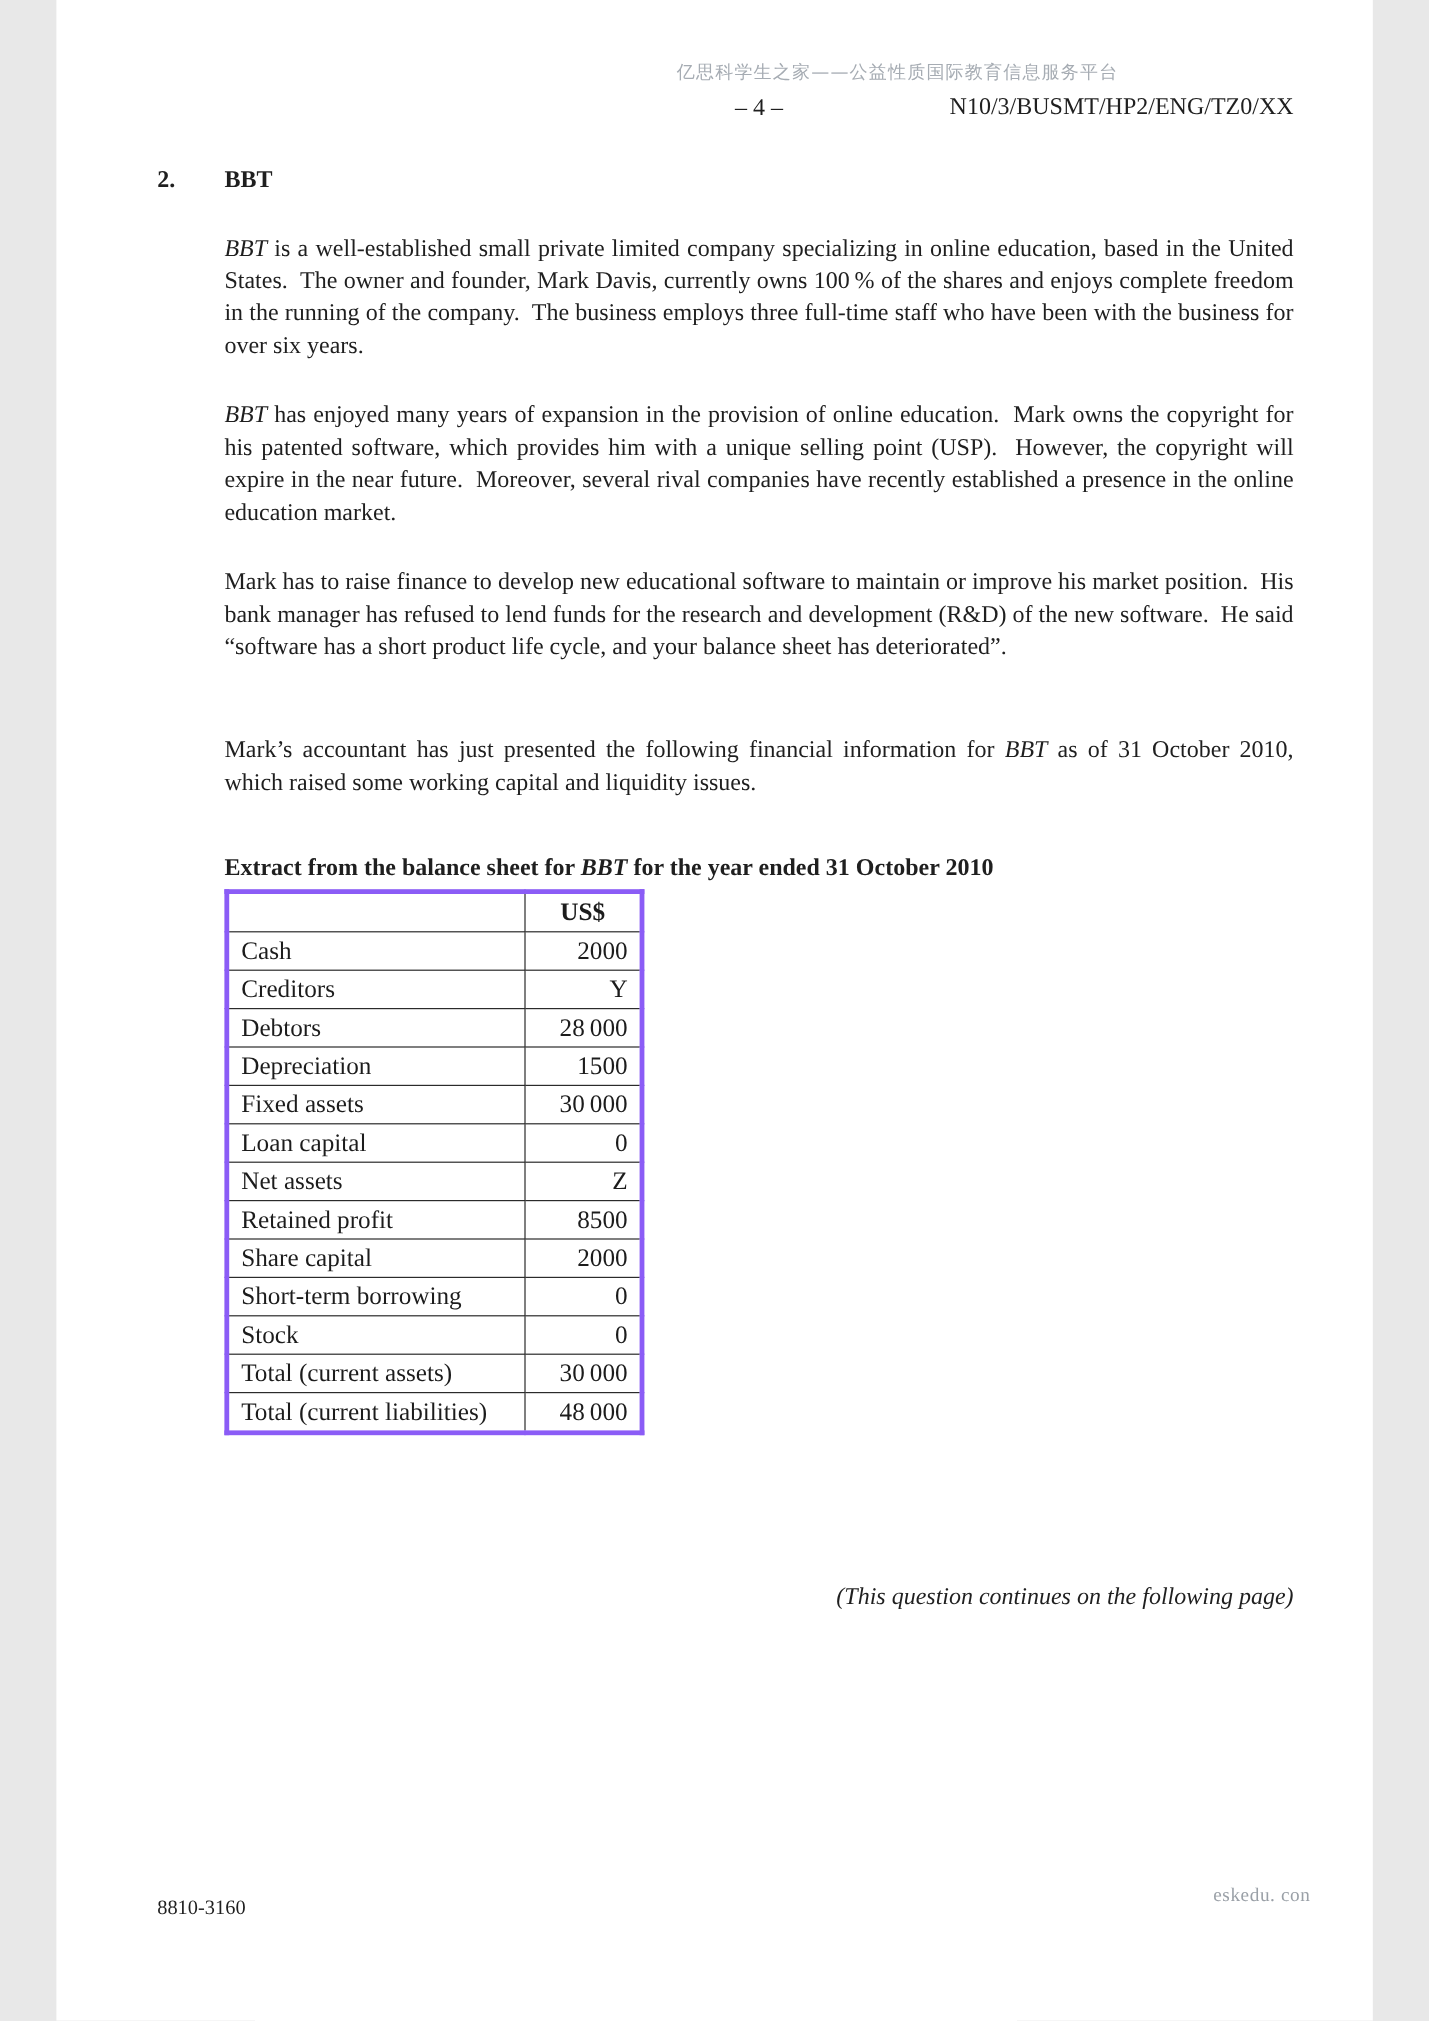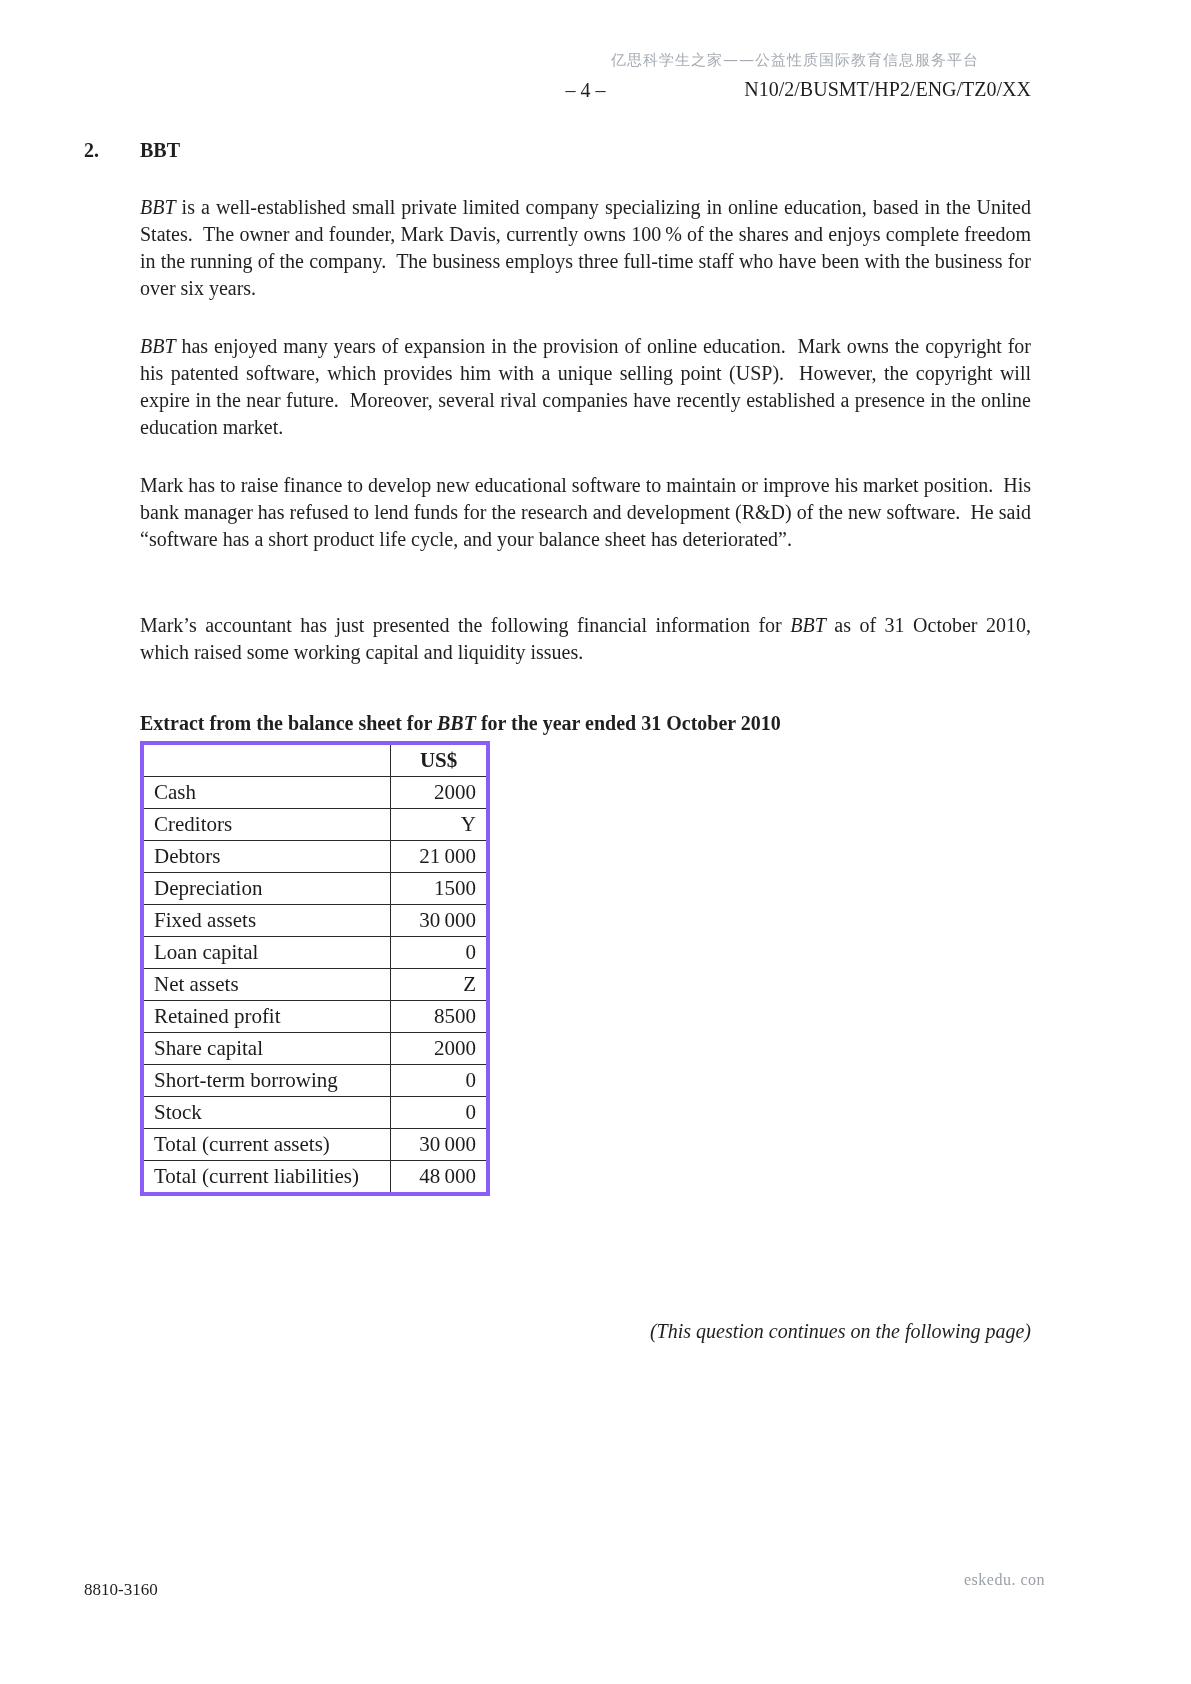--- a/index.html
+++ b/index.html
@@ -1,18 +1,18 @@
 <!DOCTYPE html>
 <html><head>
 <meta charset="utf-8">
 <style>
   html,body { margin:0; padding:0; background:#e8e8e8; }
   .page {
     position:relative;
-    width:1191px; height:1684px;
+    width:1097px; height:1684px;
     margin:0 auto;
     background:#ffffff;
     color:#1f1f1f;
     font-family:"Liberation Serif","DejaVu Serif",serif;
     overflow:hidden;
   }
   .it { font-style:italic; }
   .bd { font-weight:bold;text-align:center; }
 
   .cn-watermark {
@@ -87,21 +87,21 @@
 </style>
 </head>
 <body>
 
 <div class="page">
 
   <div class="cn-watermark">亿思科学生之家——公益性质国际教育信息服务平台</div>
 
   <div class="header-band">
     <div class="page-number">– 4 –</div>
-    <div class="doc-code">N10/2/BUSMT/HP2/ENG/TZ0/XX</div>
+    <div class="doc-code">N10/3/BUSMT/HP2/ENG/TZ0/XX</div>
   </div>
 
   <div class="q-number">2.</div>
   <div class="q-title">BBT</div>
 
   <div class="para p1"><span class="it">BBT</span><span> is a well-established small private limited company specializing in online education, based in the United States.  The owner and founder, Mark Davis, currently owns 100 % of the shares and enjoys complete freedom in the running of the company.  The business employs three full-time staff who have been with the business for over six years.</span></div>
   <div class="para p2"><span class="it">BBT</span><span> has enjoyed many years of expansion in the provision of online education.  Mark owns the copyright for his patented software, which provides him with a unique selling point (USP).  However, the copyright will expire in the near future.  Moreover, several rival companies have recently established a presence in the online education market.</span></div>
   <div class="para p3"><span>Mark has to raise finance to develop new educational software to maintain or improve his market position.  His bank manager has refused to lend funds for the research and development (R&amp;D) of the new software.  He said “software has a short product life cycle, and your balance sheet has deteriorated”.</span></div>
   <div class="para p4"><span>Mark’s accountant has just presented the following financial information for </span><span class="it">BBT</span><span> as of 31 October 2010, which raised some working capital and liquidity issues.</span></div>
 
@@ -118,21 +118,21 @@
         <tr>
           <td class="label">Cash</td>
           <td class="value">2000</td>
         </tr>
         <tr>
           <td class="label">Creditors</td>
           <td class="value">Y</td>
         </tr>
         <tr>
           <td class="label">Debtors</td>
-          <td class="value">21 000</td>
+          <td class="value">28 000</td>
         </tr>
         <tr>
           <td class="label">Depreciation</td>
           <td class="value">1500</td>
         </tr>
         <tr>
           <td class="label">Fixed assets</td>
           <td class="value">30 000</td>
         </tr>
         <tr>

